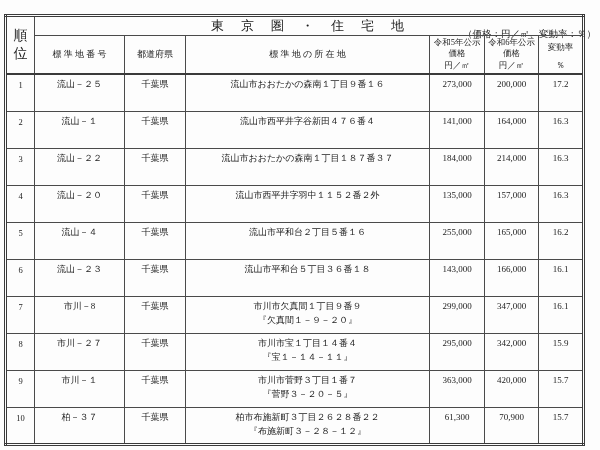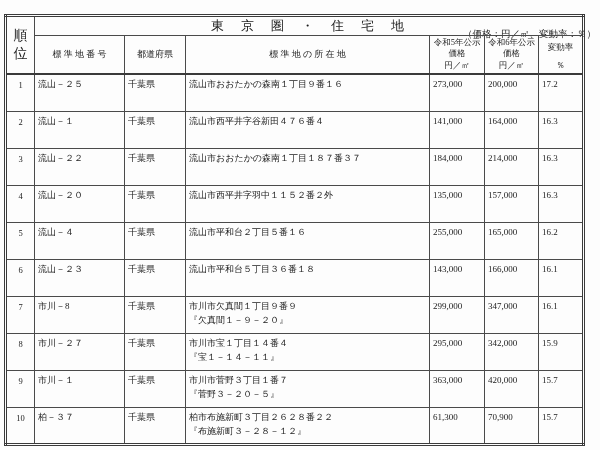--- a/index.html
+++ b/index.html
@@ -72,23 +72,23 @@
   }
   tbody tr { height: 37px; }
   tbody tr:first-child td { border-top: 2px solid #3a3a3a; }
   td {
     vertical-align: top;
     font-size: 9px;
     line-height: 13px;
     padding: 3px 3px 0 3px;
   }
   td.c-rank { text-align: center; font-size: 8.5px; padding-top: 4px; }
-  td.c-site, td.c-pref, td.c-loc { text-align: left; }
+  td.c-site, td.c-pref, td.c-loc { text-align: center; }
   td.c-loc div { line-height: 15px; margin-top: -1px; }
-  td.c-num { text-align: left; padding-right: 3px; font-size: 9px; }
+  td.c-num { text-align: center; padding-right: 3px; font-size: 9px; }
 </style>
 </head>
 <body>
 
 <div class="note">（価格：円／㎡、変動率：％）</div>
 
 <table class="land">
   <colgroup>
     <col style="width:29px">
       <col style="width:90px">

